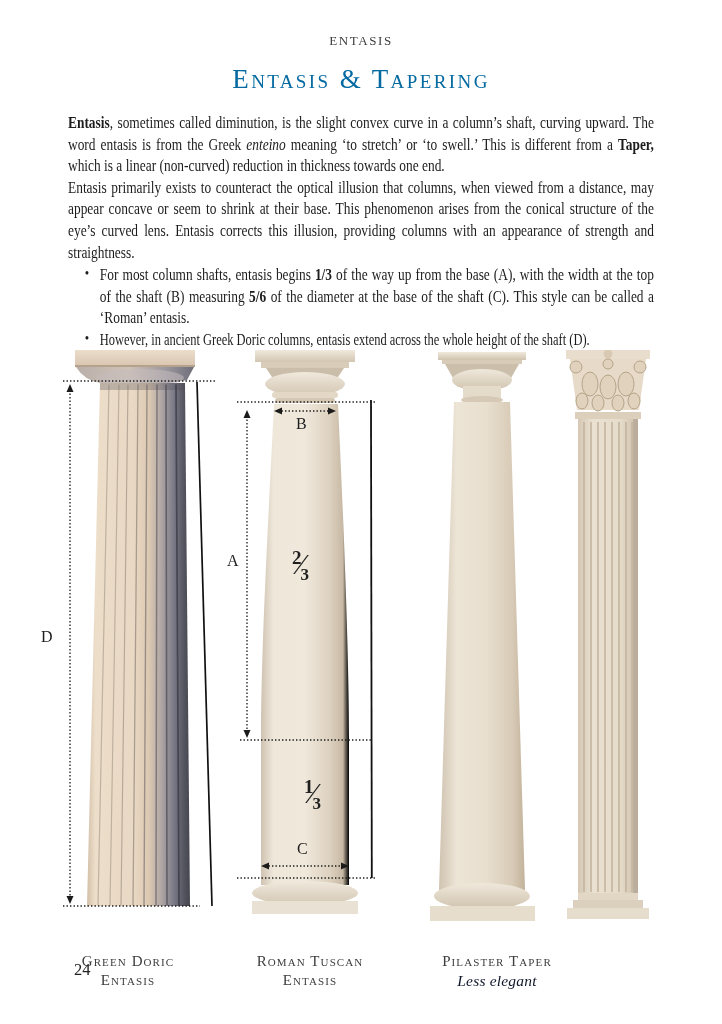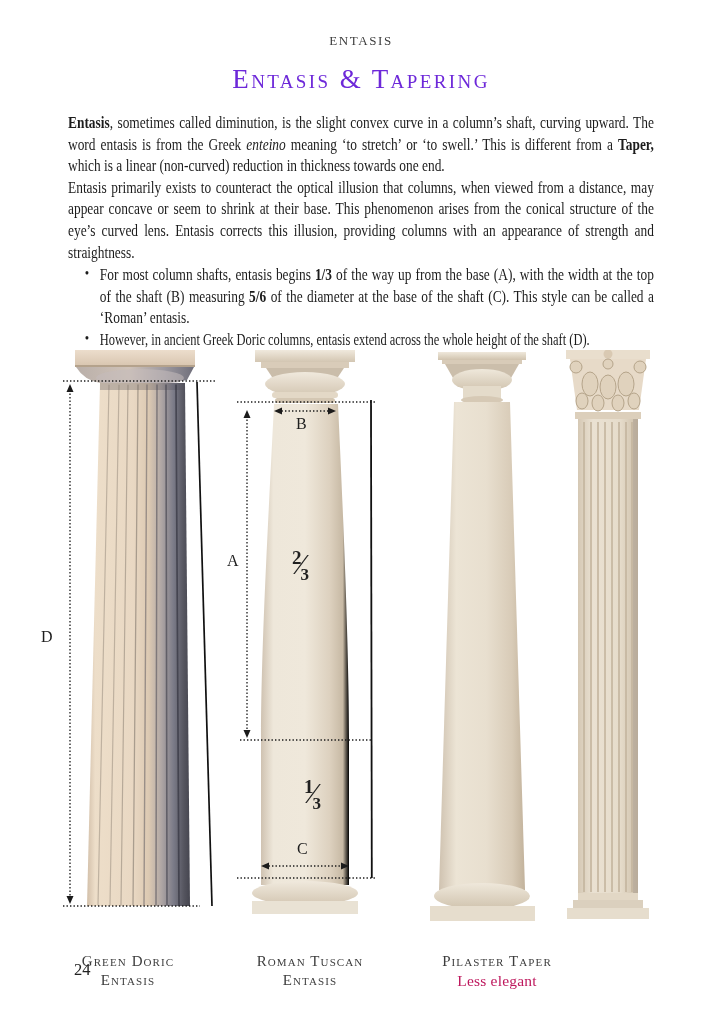--- a/index.html
+++ b/index.html
@@ -1,40 +1,40 @@
 <!DOCTYPE html>
 <html><head>
 <meta charset="utf-8">
 <style>
   html,body{margin:0;padding:0;background:#ffffff;}
   .page{position:relative;width:722px;height:1024px;background:#ffffff;overflow:hidden;
         font-family:"Liberation Serif","DejaVu Serif",serif;color:#212121;border-radius:19px;}
   .running-head{position:absolute;top:33px;left:0;width:722px;text-align:center;
         font-size:13px;letter-spacing:1.6px;color:#3e3e3e;}
   .page-title{position:absolute;top:64px;left:0;width:722px;text-align:center;
-        font-variant:small-caps;font-size:27px;letter-spacing:2.4px;color:#6d28d9;}
+        font-variant:small-caps;font-size:27px;letter-spacing:2.4px;color:#0369a1;}
   .bodycopy{position:absolute;left:68px;top:112px;width:700px;transform:scaleX(.837);
         transform-origin:0 0;font-size:16px;line-height:21.6px;text-align:justify;color:#1c1c1c;}
   .bodycopy p{margin:0;}
   .b{font-weight:bold;} .i{font-style:italic;}
   ul.bullets{margin:1px 0 0 0;padding:0 0 0 38px;list-style:none;}
   ul.bullets li{position:relative;margin:0;}
   ul.bullets li::before{content:"\2022";position:absolute;left:-18px;top:-1px;font-size:15px;}
   .condensed{display:inline-block;transform:scaleX(.93);transform-origin:0 50%;white-space:nowrap;}
   .figure{position:absolute;left:0;top:350px;width:722px;height:580px;}
   .figure svg{position:absolute;top:0;}
   .dim-label{position:absolute;font-size:16px;color:#1e1e1e;}
   .frac{position:absolute;color:#1f1f1f;font-weight:bold;line-height:1;}
   .frac .fn{font-size:19px;position:relative;top:-9px;}
   .frac .fs{font-size:30px;font-weight:normal;position:relative;top:1px;margin:0 -3px;}
   .frac .fd{font-size:17px;position:relative;top:7px;}
   .caption{position:absolute;top:952px;text-align:center;color:#3d3d3d;}
   .caption .l1{font-variant:small-caps;font-size:15px;letter-spacing:1.1px;line-height:19px;}
   .caption .l2sc{font-variant:small-caps;font-size:15px;letter-spacing:1.1px;line-height:19px;}
-  .caption .l2it{font-size:15.5px;letter-spacing:.2px;line-height:19px;color:#be185d;}
+  .caption .l2it{font-style:italic;font-size:15.5px;letter-spacing:.2px;line-height:19px;color:#0f172a;}
   .page-number{position:absolute;left:74px;top:960px;font-size:16.5px;color:#222;text-align:center;}
 </style>
 </head>
 <body>
 
 <div class="page">
 
   <div class="running-head">ENTASIS</div>
   <div class="page-title">Entasis &amp; Tapering</div>
 

